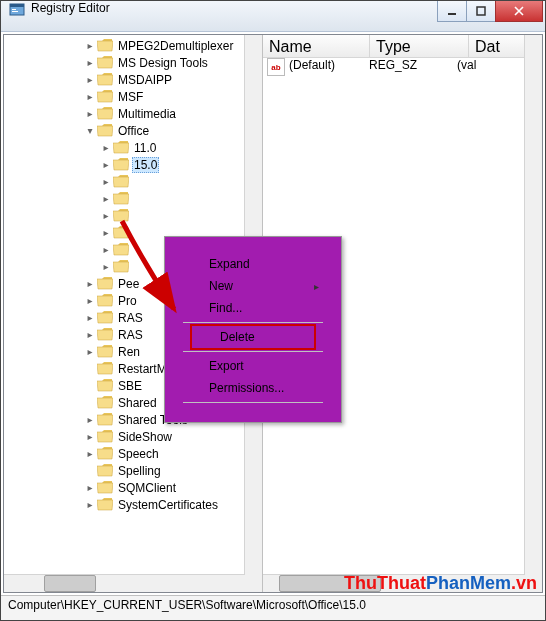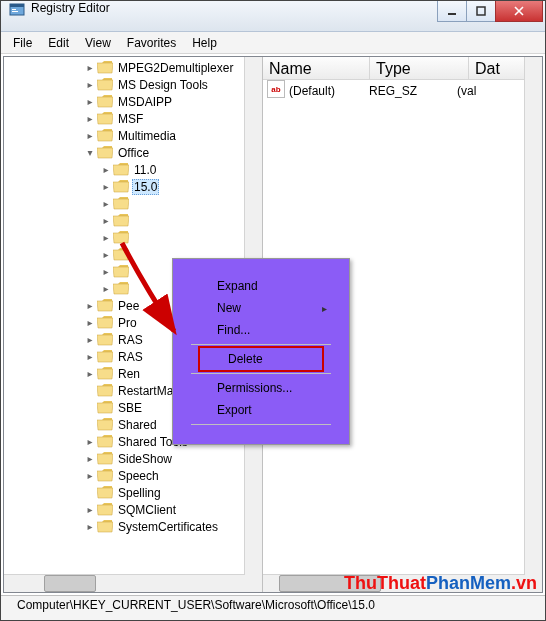--- a/index.html
+++ b/index.html
@@ -25,24 +25,24 @@
 .tree{position:absolute;left:0;top:0;right:17px;bottom:17px;overflow:hidden;padding-top:2px}
 .row{height:17px;display:flex;align-items:center;white-space:nowrap;position:relative}
 .indent{display:inline-block}
 .exp{width:12px;height:12px;display:inline-flex;align-items:center;justify-content:center;color:#666;font-size:10px;margin-right:1px}
 .folder{width:16px;height:13px;display:inline-block;margin-right:3px}
 .folder svg{display:block}
 .row .lbl{padding:0 2px}
 .row.sel .lbl{background:#cde8ff;border:1px dotted #6aa0da;padding:0 1px}
 .listhdr{height:22px;display:flex;border-bottom:1px solid #d6d6d6;background:linear-gradient(#fdfdfd,#ececec)}
 .listhdr div{padding:3px 6px;border-right:1px solid #d6d6d6;font-size:16px}
-.listrow{height:18px;display:flex;align-items:flex-end;padding-left:4px}
+.listrow{height:18px;display:flex;align-items:flex-start;padding-left:4px}
 .abicon{width:16px;height:16px;display:inline-flex;align-items:center;justify-content:center;font-size:8px;font-weight:bold;color:#c00;border:1px solid #bbb;background:#fff;margin-right:4px}
-.statusbar{height:20px;border-top:1px solid #c0c0c0;padding:2px 16px;font-size:12px;background:#f4f4f4}
-.ctxmenu{position:absolute;left:168px;top:201px;width:144px;background:#8b5cf6;border:1px solid #979797;box-shadow:2px 2px 4px rgba(0,0,0,.3);padding:16px;z-index:10}
+.statusbar{height:20px;border-top:1px solid #c0c0c0;padding:2px 7px;font-size:12px;background:#f4f4f4}
+.ctxmenu{position:absolute;left:160px;top:201px;width:144px;background:#a21caf;border:1px solid #979797;box-shadow:2px 2px 4px rgba(0,0,0,.3);padding:16px;z-index:10}
 .ctxmenu .item{height:22px;display:flex;align-items:center;padding:0 20px 0 28px;font-size:12px;position:relative}
 .ctxmenu .item.sub:after{content:"▸";position:absolute;right:6px;font-size:10px;color:#333}
 .ctxmenu .sep{height:1px;background:#c0c0c0;margin:3px 2px}
 .ctxmenu .hilite{border:2px solid #c00;margin:-2px 9px}
 .ctxmenu .hilite .item{}
 .arrow{position:absolute;left:110px;top:178px;z-index:12;pointer-events:none}
 .watermark{position:absolute;right:8px;bottom:26px;font-size:18px;font-weight:bold;font-family:Arial,sans-serif}
 .watermark .a{color:#e11}
 .watermark .b{color:#1560c0}
 .border-outer{border:1px solid #444}
@@ -74,27 +74,20 @@
           </svg>
         </div>
       <div class="winbtn close">
           <svg viewBox="0 0 10 10">
             <path d="M1 1 L9 9 M9 1 L1 9" stroke="#fff" stroke-width="1.6"></path>
           </svg>
         </div>
     </div>
   </div>
 
-  <div class="menubar">
-    <span>File</span>
-    <span>Edit</span>
-    <span>View</span>
-    <span>Favorites</span>
-    <span>Help</span>
-  </div>
 
   <div class="body">
     <div class="pane left">
       <div class="tree" id="tree">
           <div class="row">
             <span class="indent" style="width: 80px;"></span>
             <span class="exp">▸</span>
             <span class="folder">
               <svg width="16" height="13" viewBox="0 0 16 13">
                 <path d="M0 2 L5 2 L7 0 L15 0 L15 2 L0 2 Z" fill="#e8c45a"></path>
@@ -428,22 +421,22 @@
 
     <div class="ctxmenu" id="ctxmenu">
         <div class="item">Expand</div>
         <div class="item sub">New</div>
         <div class="item">Find...</div>
         <div class="sep"></div>
         <div class="hilite">
           <div class="item">Delete</div>
         </div>
         <div class="sep"></div>
+        <div class="item">Export</div>
         <div class="item">Permissions...</div>
-        <div class="item">Export</div>
         <div class="sep"></div>
       </div>
 
     <svg class="arrow" width="80" height="120">
       <defs>
           <marker id="ah" markerWidth="10" markerHeight="10" refX="7" refY="3" orient="auto">
             <path d="M0,0 L8,3 L0,6 Z" fill="#c00"></path>
           </marker>
         </defs>
       <path d="M8,8 Q30,50 60,96" stroke="#c00" stroke-width="5" fill="none" marker-end="url(#ah)"></path>

